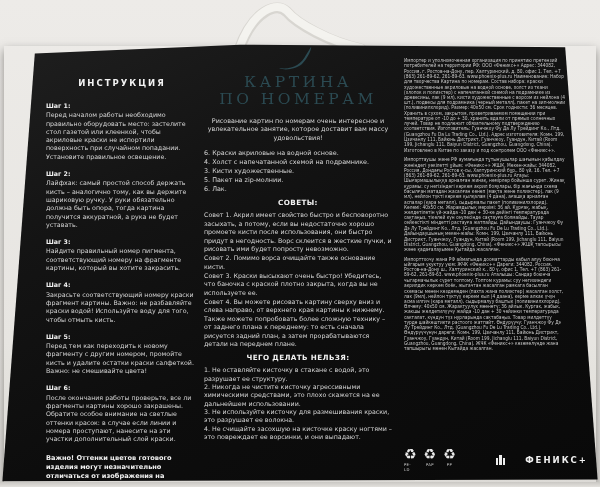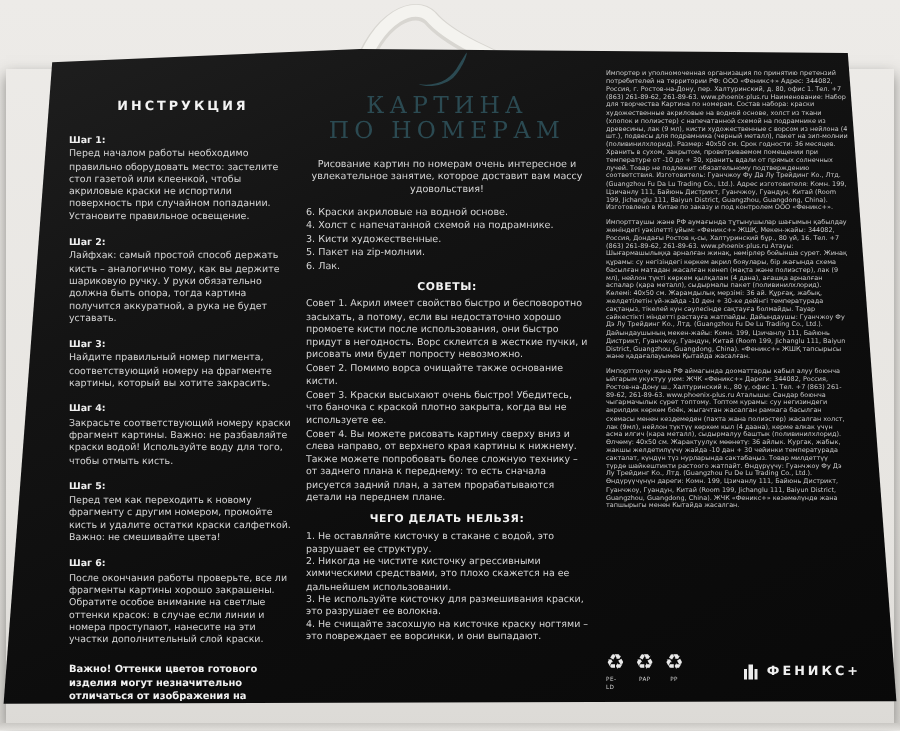--- a/index.html
+++ b/index.html
@@ -7,21 +7,21 @@
     width:600px;height:487px;overflow:hidden;position:relative;
     background:linear-gradient(180deg,#edebe8 0%,#e7e5e1 70%,#dcdad6 100%);
     font-family:"DejaVu Sans","Liberation Sans",sans-serif;
     -webkit-font-smoothing:antialiased;
   }
   .scene{position:absolute;inset:0;}
   .handle-svg{position:absolute;left:225px;top:0px;width:150px;height:52px;}
   .box-shadow{position:absolute;left:4px;right:4px;top:46px;height:436px;
     background:transparent;box-shadow:0 4px 9px rgba(60,58,55,.55);}
   .box{
-    position:absolute;left:0;top:30px;width:600px;height:441px;
+    position:absolute;left:0;top:42px;width:600px;height:441px;
     background:linear-gradient(155deg,#1f1f1f 0%,#141414 30%,#0d0d0d 62%,#090909 100%);
     clip-path:polygon(5.8% 2.6%,40% 0.6%,94.2% 1.2%,99.6% 99.2%,0.4% 99.6%);
     color:#d9d9d9;
   }
   
   .col-left{position:absolute;left:46px;top:36px;width:152px;}
   .ins-title{font-size:8.5px;font-weight:bold;letter-spacing:2px;color:#f3f3f3;text-align:center;margin-bottom:14px;}
   .step{margin-bottom:9px;font-size:6.3px;line-height:1.32;color:#d6d6d6;}
   .step-label{font-weight:bold;color:#efefef;display:block;margin-bottom:1px;}
   .bold-note{font-size:6.6px;font-weight:bold;color:#f1f1f1;line-height:1.35;margin-top:11px;}
@@ -42,21 +42,21 @@
   .dont p{margin:0;}
   
   .col-right{position:absolute;left:404px;top:16px;width:162px;height:420px;}
   .legal-scale{transform:scale(0.52);transform-origin:top left;width:310px;}
   .legal-block{font-size:8.3px;line-height:1.22;color:#c9c9c9;margin-bottom:9px;text-align:left;}
   .right-footer{position:absolute;left:0px;bottom:6px;width:162px;display:flex;align-items:center;justify-content:space-between;}
   .recycle-row{display:flex;gap:7px;}
   .recycle{display:flex;flex-direction:column;align-items:center;}
   .recycle-glyph{font-size:14px;color:#e9e9e9;line-height:1;}
   .recycle-code{font-size:3.8px;color:#cfcfcf;margin-top:1px;letter-spacing:.3px;}
-  .brand{display:flex;align-items:flex-end;gap:6px;margin-left:40px;}
+  .brand{display:flex;align-items:flex-end;gap:20px;margin-left:40px;}
   .brand-mark{display:flex;align-items:flex-end;gap:1px;}
   .brand-mark i{display:block;width:2.5px;background:#ededed;}
   .brand-mark i:nth-child(1){height:7px;}
   .brand-mark i:nth-child(2){height:10px;}
   .brand-mark i:nth-child(3){height:7px;}
   .brand-text{font-size:8.5px;font-weight:bold;letter-spacing:2px;color:#f0f0f0;}
   .table-line{position:absolute;left:0;right:0;bottom:0;height:5px;background:linear-gradient(180deg,#c9c7c3,#e3e1dd);}
 </style>
 </head>
 <body>

